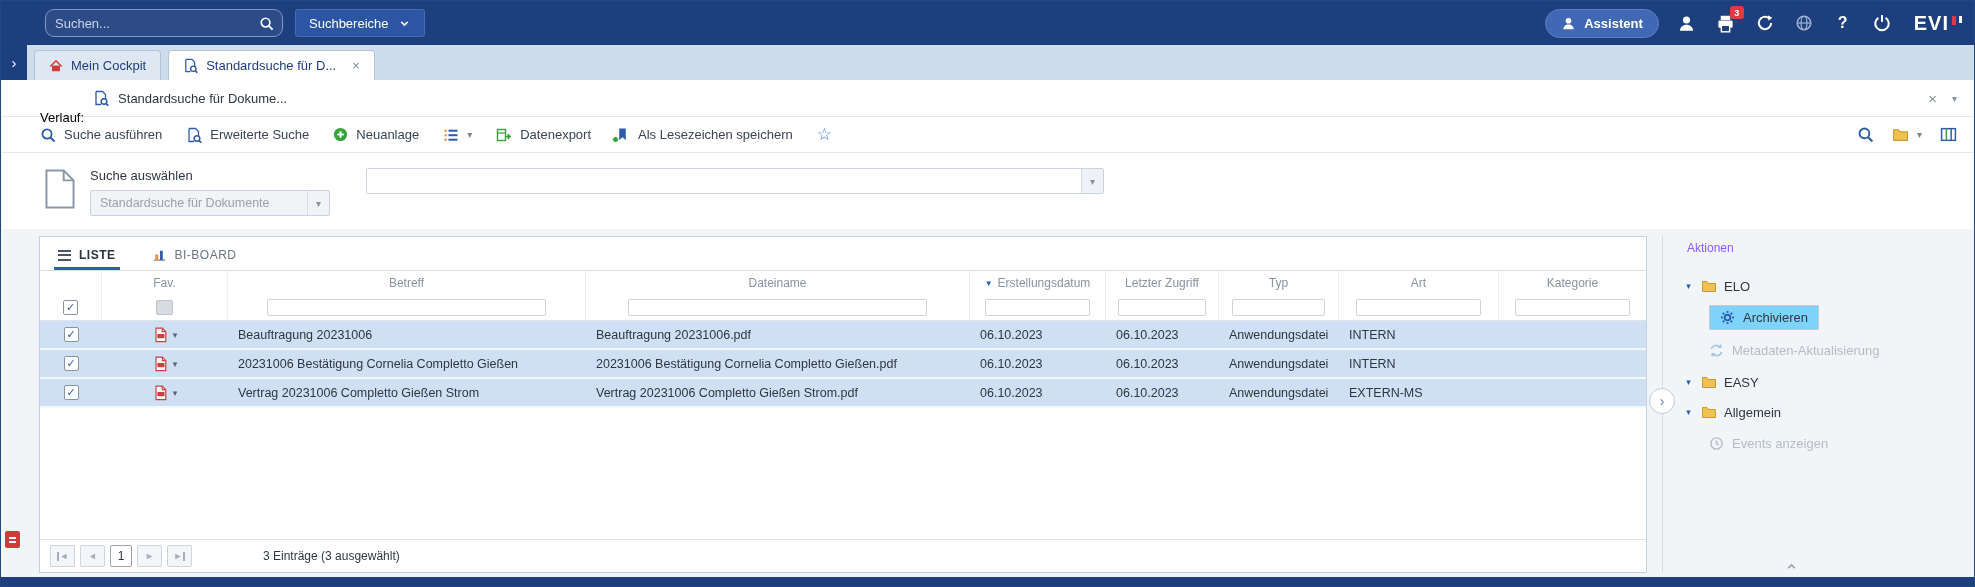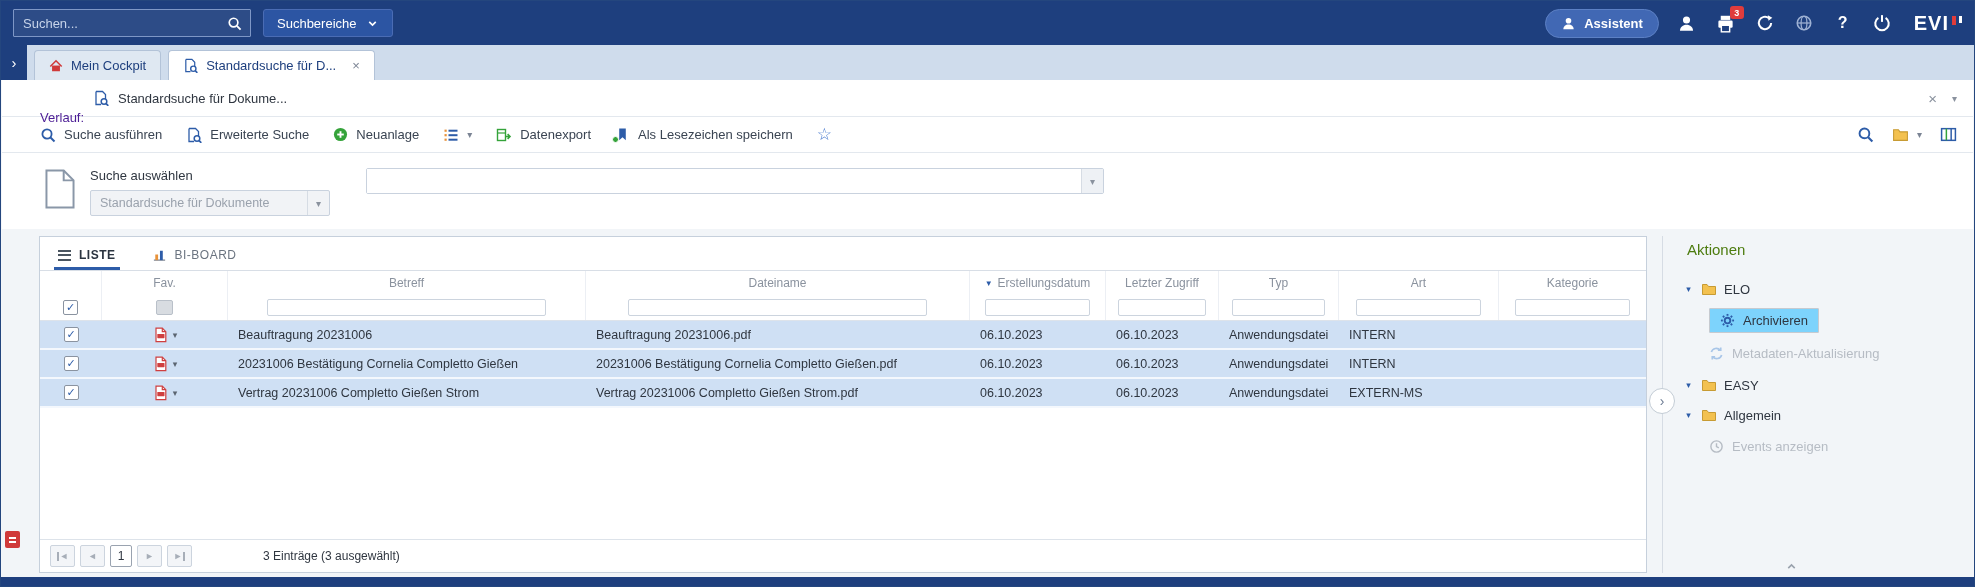--- a/index.html
+++ b/index.html
@@ -2,21 +2,21 @@
 <html><head>
 <meta charset="utf-8">
 <style>
   html,body{margin:0;padding:0;background:#e9edf3;}
   body{width:1975px;height:587px;font-family:"Liberation Sans","DejaVu Sans",sans-serif;overflow:hidden;}
   *{box-sizing:border-box;}
   .screen{position:relative;width:1975px;height:587px;background:#f4f6f9;border:1px solid #24467e;overflow:hidden;}
 
   
   .topbar{height:44px;background:#1e3f7e;display:flex;align-items:center;padding:0 12px;gap:12px;}
-  .search-box{width:238px;height:28px;border:1px solid #7e97c6;border-radius:1px;background:rgba(255,255,255,.07);display:flex;align-items:center;}
+  .search-box{width:238px;height:28px;border:1px solid #7e97c6;border-radius:9px;background:rgba(255,255,255,.07);display:flex;align-items:center;margin-left:32px;}
   .search-box input{flex:1;min-width:0;background:transparent;border:none;outline:none;color:#fff;font-size:13px;padding:0 9px;}
   .search-box input::placeholder{color:#c7d4ea;}
   .search-box .ic{color:#fff;margin-right:8px;flex:none;}
   .scope-btn{height:28px;background:#2c55a3;border:1px solid #4a6cb4;border-radius:3px;color:#fff;font-size:13px;display:flex;align-items:center;gap:9px;padding:4px 13px;cursor:pointer;}
   .topbar-right{margin-left:auto;display:flex;align-items:center;gap:17px;}
   .assistant-btn{height:29px;border-radius:15px;background:#4168b4;border:1px solid #5c80c4;color:#fff;display:flex;gap:8px;align-items:center;padding:0 15px;font-size:13px;font-weight:bold;cursor:pointer;}
   .tb-icon{color:#fff;position:relative;width:22px;height:22px;display:flex;align-items:center;justify-content:center;cursor:pointer;}
   .tb-icon.dim{color:#9fb2d4;}
   .badge{position:absolute;top:-6px;right:-7px;background:#e03c3c;color:#fff;font-size:9px;min-width:14px;height:13px;border-radius:3px;display:flex;align-items:center;justify-content:center;font-weight:bold;padding:0 2px;}
   .help-q{color:#fff;font-size:16px;font-weight:bold;}
@@ -28,21 +28,21 @@
   .tabrow{height:35px;background:#cfdcec;display:flex;align-items:flex-end;}
   .tab-expander{width:26px;height:35px;background:#1e3f7e;color:#fff;display:flex;align-items:center;justify-content:center;font-size:15px;cursor:pointer;}
   .tab{height:30px;display:flex;align-items:center;gap:8px;padding:12px 14px;font-size:13px;color:#1e3f7e;border:1px solid #b3c3d8;border-bottom:none;border-radius:4px 4px 0 0;margin-left:7px;cursor:pointer;white-space:nowrap;}
   .tab.inactive{background:#dfe8f2;}
   .tab.active{background:#fff;}
   .tab .close{color:#7b8494;font-size:13px;margin-left:8px;}
 
   
   .content{position:absolute;top:79px;left:1px;right:1px;bottom:9px;background:#fff;}
   .history-row{height:37px;border-bottom:1px solid #e3e8ee;display:flex;align-items:center;padding:0 16px 0 38px;gap:9px;font-size:13px;}
-  .history-label{color:#4c1d95;margin-top:38px;}
+  .history-label{color:#000000;margin-top:38px;}
   .history-entry{color:#2f3640;cursor:pointer;}
   .history-right{margin-left:auto;display:flex;gap:15px;align-items:center;color:#8a929e;}
   .history-right .x{font-size:15px;cursor:pointer;}
   .history-right .caret{font-size:10px;cursor:pointer;}
 
   .toolbar{height:36px;border-bottom:1px solid #e3e8ee;display:flex;align-items:center;padding:0 16px 0 38px;gap:24px;font-size:13px;color:#3a4452;text-align:right;}
   .tool{display:flex;align-items:center;gap:8px;cursor:pointer;white-space:nowrap;}
   .tool .caret{color:#7b8494;font-size:10px;}
   .star{color:#4a7bd0;font-size:17px;cursor:pointer;line-height:1;}
   .bm-wrap{position:relative;display:flex;}
@@ -90,21 +90,21 @@
   .pbtn{width:25px;height:22px;border:1px solid #ccd4de;background:#f3f5f8;color:#a7aeb8;display:flex;align-items:center;justify-content:center;font-size:9px;border-radius:2px;cursor:pointer;gap:1px;}
   .pbtn .bar{width:2px;height:9px;background:#a7aeb8;display:inline-block;}
   .pcur{width:22px;height:22px;border:1px solid #9aa3b0;background:#fff;display:flex;align-items:center;justify-content:center;font-size:12px;border-radius:2px;cursor:pointer;}
   .pager .summary{margin-left:66px;}
 
   .splitter{width:30px;position:relative;flex:none;}
   .splitter .line{position:absolute;left:15px;top:7px;bottom:4px;width:1px;background:#d6dce4;}
   .handle{position:absolute;top:159px;left:2px;width:26px;height:26px;border-radius:50%;background:#fff;border:1px solid #c3ccd5;color:#6b7a92;display:flex;align-items:center;justify-content:center;font-size:14px;cursor:pointer;}
 
   .actions-panel{flex:1;padding:12px 20px 0 6px;position:relative;}
-  .actions-title{color:#4d7c0f;font-size:15px;margin:0 0 16px 4px;}
+  .actions-title{color:#8b5cf6;font-size:12px;margin:0 0 16px 4px;}
   .tree-folder{display:flex;align-items:center;gap:7px;height:30px;font-size:13px;color:#2f3640;cursor:pointer;}
   .tree-folder .tri{color:#2d5ca8;font-size:9px;width:11px;text-align:center;}
   .tree-action{margin-left:26px;height:33px;display:flex;align-items:center;}
   .action-chip{display:flex;align-items:center;gap:8px;padding:4px 10px;background:#7dd3fc;border:1px solid #c6cad0;border-radius:1px;font-size:13px;color:#2f3640;cursor:pointer;}
   .action-dis{display:flex;gap:8px;align-items:center;font-size:13px;color:#b6bcc4;}
   .scroll-up{position:absolute;bottom:2px;left:108px;color:#9aa2ad;cursor:pointer;}
 
   .bottom-strip{position:absolute;left:0;right:0;bottom:0;height:9px;background:#1e3f7e;}
   .left-red-badge{position:absolute;left:4px;top:530px;width:15px;height:17px;background:#d03a3a;border-radius:2px;cursor:pointer;display:flex;flex-direction:column;align-items:center;justify-content:center;gap:2px;}
   .left-red-badge i{display:block;width:7px;height:2px;background:#fff;}

